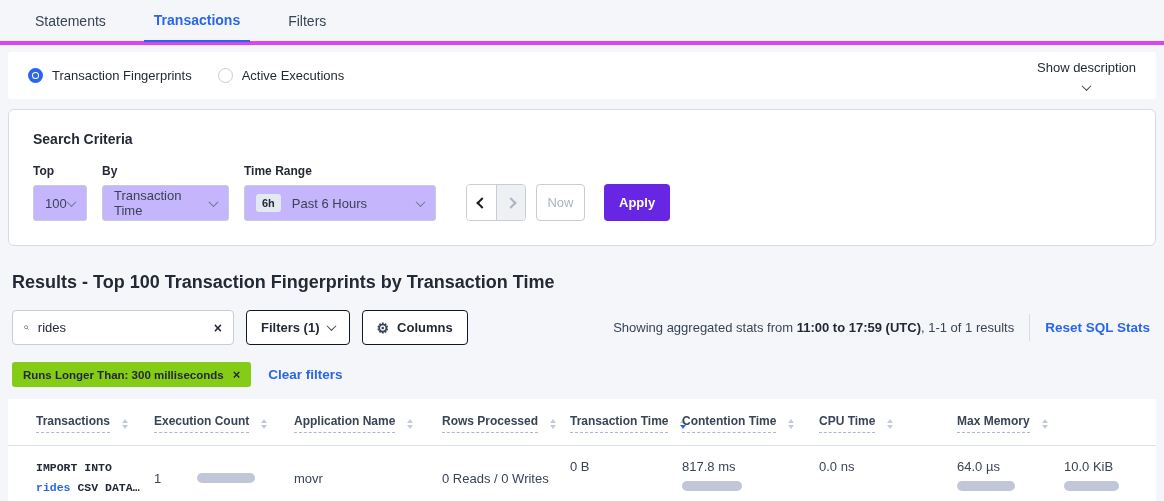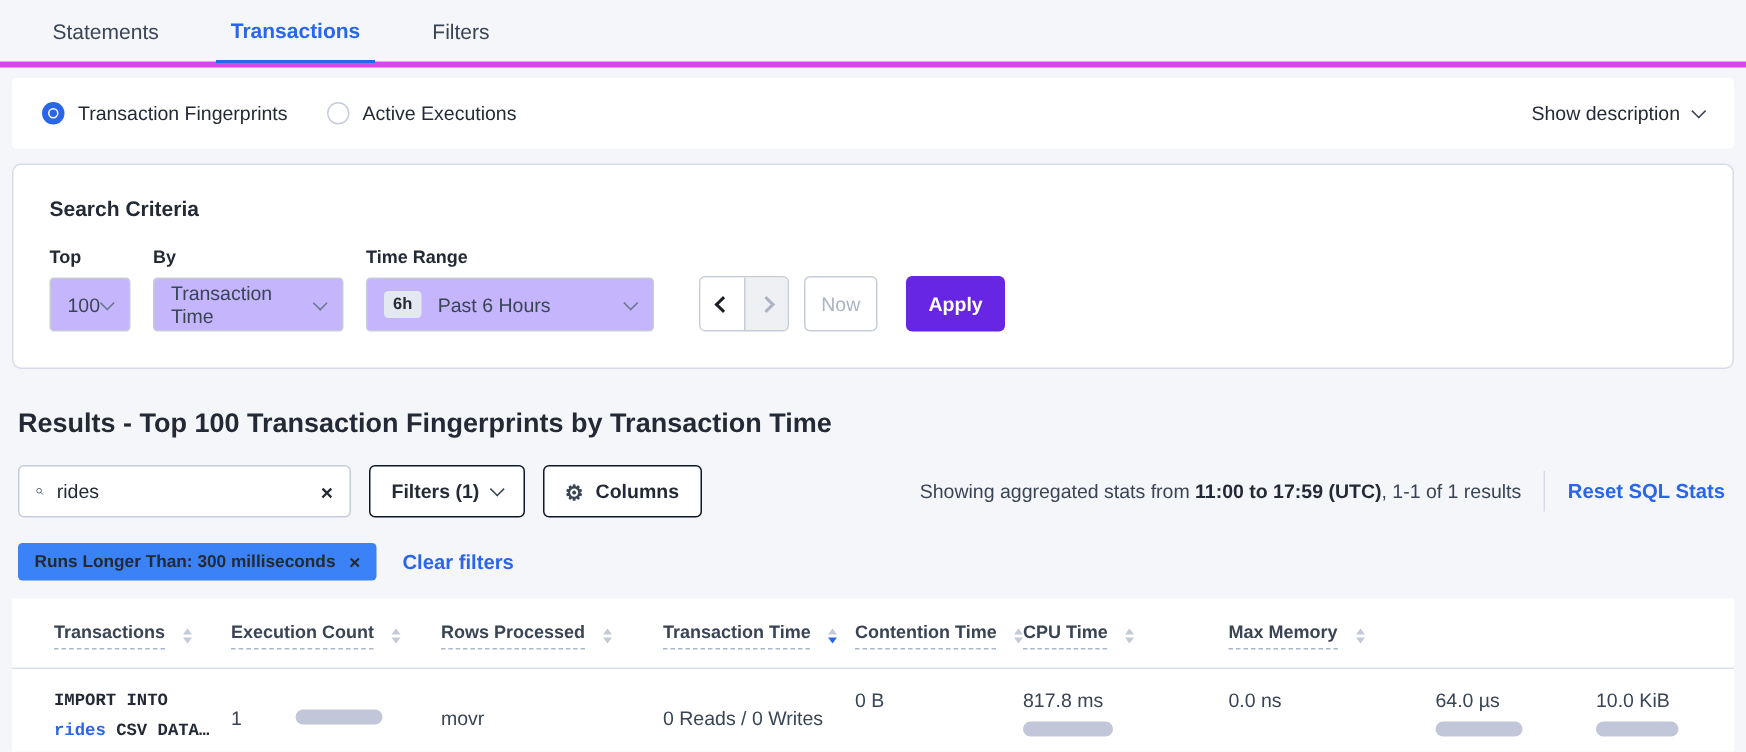--- a/index.html
+++ b/index.html
@@ -16,21 +16,21 @@
   .tab { padding:0 10px 12px; margin-right:28px; font-size:14px; color:#394455; cursor:pointer; }
   .tab.active { color:#2a66ec; font-weight:600; border-bottom:2.5px solid #2a66ec; margin-bottom:-1px; }
   
   .radio-bar { margin:7px 8px 0; background:#fff; height:47px; display:flex; align-items:center; padding:0 20px; border-radius:3px; }
   .radio-item { display:flex; align-items:center; margin-right:26px; cursor:pointer; }
   .radio-dot { width:15px; height:15px; border-radius:50%; position:relative; flex:none; }
   .radio-dot.on { border:4px solid #2a66ec; background:#fff; }
   .radio-dot.on::after { content:""; position:absolute; left:1px; top:1px; width:5px; height:5px; border-radius:50%; background:#2a66ec; }
   .radio-dot.off { border:1.5px solid #c6cdd9; background:#fff; }
   .radio-label { margin-left:9px; font-size:13px; color:#242a35; }
-  .show-desc { margin-left:auto; display:flex; align-items:center; gap:9px; font-size:13px; color:#242a35; cursor:pointer; }
+  .show-desc { margin-left:auto; display:flex; align-items:center; gap:9px; font-size:13px; color:#242a35; cursor:pointer;flex-direction:column; }
   
   .chev-down { width:7px; height:7px; border-right:1.7px solid #394455; border-bottom:1.7px solid #394455; transform:rotate(45deg) translate(-1px,-1px); display:inline-block; }
   .chev-down.lt { border-color:#6b7890; }
   
   .criteria-card { margin:10px 8px 0; background:#fff; border:1px solid #d6dbe7; border-radius:6px; padding:21px 24px 24px; }
   .criteria-title { font-weight:700; font-size:14px; color:#242a35; }
   .criteria-row { display:flex; align-items:flex-end; margin-top:17px; }
   .field { margin-right:15px; }
   .field-label { font-weight:700; font-size:12px; color:#242a35; margin-bottom:7px; }
   .select { height:36px; border:1px solid #c6cdd9; border-radius:3px; display:flex; align-items:center; padding:0 11px; background:#c4b5fd; justify-content:space-between; cursor:pointer; color:#394455; }
@@ -51,21 +51,21 @@
   .search-box input { border:none; outline:none; flex:1; font-size:13px; margin-left:9px; color:#242a35; font-family:inherit; background:transparent; }
   .clear-x { color:#242a35; font-weight:700; font-size:14px; cursor:pointer; line-height:1; }
   .tool-btn { height:35px; border:1px solid #0f172a; border-radius:4px; background:#fff; display:flex; align-items:center; padding:0 14px; font-size:13px; font-weight:700; color:#242a35; margin-left:12px; gap:8px; cursor:pointer; }
   .gear { font-size:14px; line-height:1; color:#394455; }
   .stats { margin-left:auto; display:flex; align-items:center; font-size:13px; color:#394455; }
   .stats b { color:#242a35; }
   .vdiv { width:1px; height:27px; background:#d6dbe7; margin:0 15px; }
   .reset-link { color:#2a66ec; font-weight:600; font-size:13.5px; cursor:pointer; white-space:nowrap; padding-right:2px; }
   
   .pill-row { display:flex; align-items:center; margin:17px 12px 0; }
-  .pill { background:#3b82f6; border-radius:3px; padding:6px 11px; font-size:11.5px; font-weight:700; color:#242a35; display:flex; align-items:center; gap:9px; }
+  .pill { background:#84cc16; border-radius:3px; padding:6px 11px; font-size:11.5px; font-weight:700; color:#242a35; display:flex; align-items:center; gap:9px; }
   .pill .clear-x { font-size:13px; }
   .clear-filters { margin-left:17px; color:#2a66ec; font-weight:700; font-size:13.5px; cursor:pointer; }
   
   .table-card { margin:12px 8px 0; background:#fff; padding-bottom:8px; }
   .tgrid { display:grid; grid-template-columns:118px 140px 148px 128px 112px 137px 138px 107px auto; padding-left:28px; }
   .thead { border-bottom:1px solid #dde2ea; }
   .th { display:flex; align-items:center; padding:15px 0 12px; }
   .th-label { font-size:12px; font-weight:700; color:#394455; border-bottom:1px dashed #a9b8cc; padding-bottom:4px; white-space:nowrap; cursor:pointer; }
   .sort { margin-left:12px; display:flex; flex-direction:column; gap:2px; cursor:pointer; }
   .tri-up { width:0; height:0; border-left:3.5px solid transparent; border-right:3.5px solid transparent; border-bottom:4.5px solid #c3cbd8; }
@@ -190,20 +190,27 @@
         </span>
     </div>
     <div class="th">
       <span class="th-label">Execution Count</span>
       <span class="sort">
           <span class="tri-up"></span>
           <span class="tri-down"></span>
         </span>
     </div>
     <div class="th">
+      <span class="th-label">Application Name</span>
+      <span class="sort">
+          <span class="tri-up"></span>
+          <span class="tri-down"></span>
+        </span>
+    </div>
+    <div class="th">
       <span class="th-label">Rows Processed</span>
       <span class="sort">
           <span class="tri-up"></span>
           <span class="tri-down"></span>
         </span>
     </div>
     <div class="th">
       <span class="th-label">Transaction Time</span>
       <span class="sort">
           <span class="tri-up"></span>

